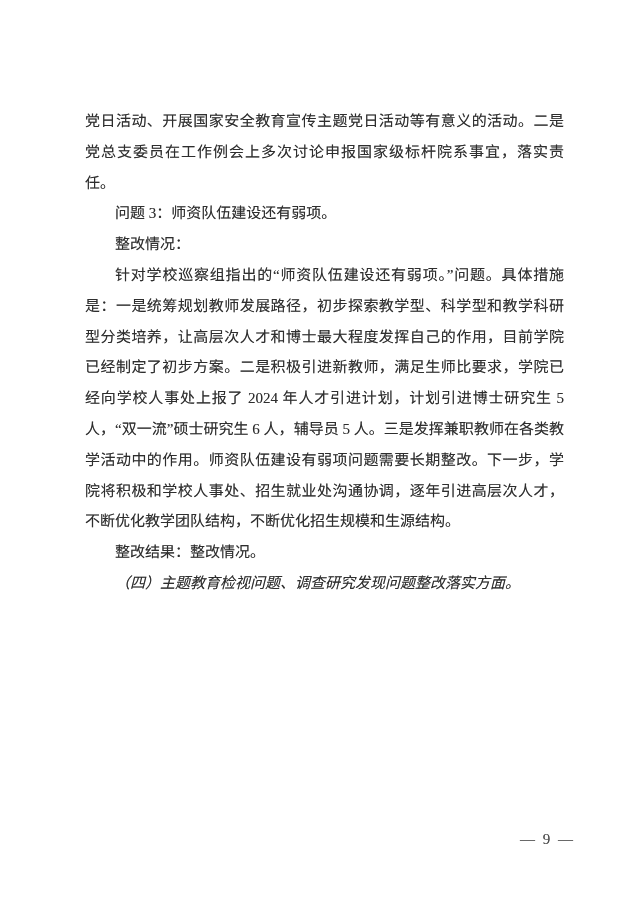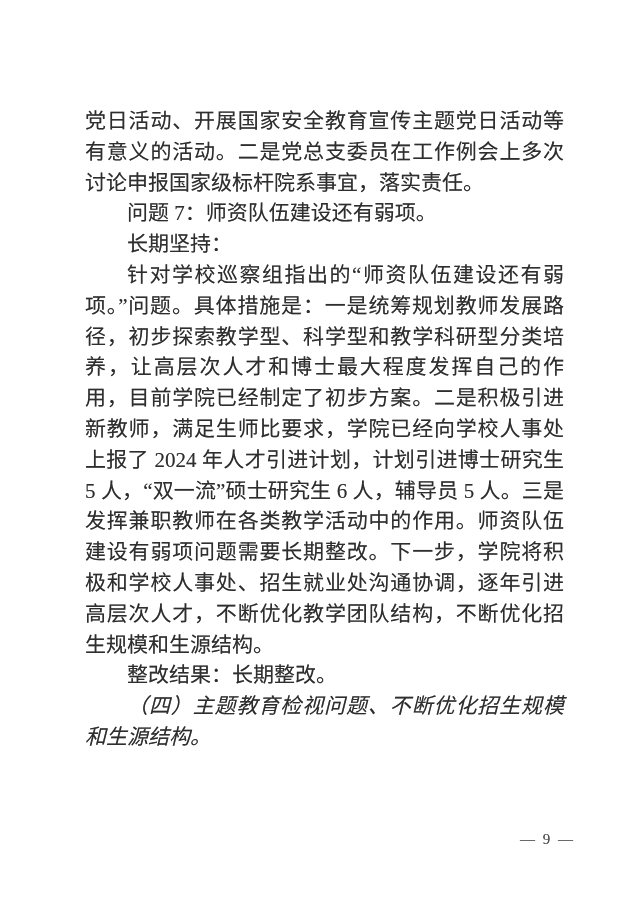--- a/index.html
+++ b/index.html
@@ -14,21 +14,21 @@
     background: #ffffff;
     overflow: hidden;
     font-family: "Liberation Serif", "DejaVu Serif", serif;
   }
   .content {
     position: absolute;
     left: 85px;
     top: 106px;
     width: 479px;
     color: #2e2e2e;
-    font-size: 21px;
+    font-size: 15px;
     line-height: 30.8px;
     text-align: justify;
     text-shadow: 0 0 0.5px rgba(40,40,40,0.45);
   }
   .content p {
     margin: 0;
     padding: 0;
     text-indent: 2em;
   }
   .content p.cont {
@@ -47,20 +47,20 @@
     white-space: nowrap;
     text-shadow: 0 0 0.5px rgba(60,60,60,0.4);
   }
 </style>
 </head>
 <body>
 
 <div class="page">
   <div class="content">
     <p class="cont">党日活动、开展国家安全教育宣传主题党日活动等有意义的活动。二是党总支委员在工作例会上多次讨论申报国家级标杆院系事宜，落实责任。</p>
-    <p>问题 7：师资队伍建设还有弱项。</p>
-    <p>长期坚持：</p>
+    <p>问题 3：师资队伍建设还有弱项。</p>
+    <p>整改情况：</p>
     <p>针对学校巡察组指出的“师资队伍建设还有弱项。”问题。具体措施是：一是统筹规划教师发展路径，初步探索教学型、科学型和教学科研型分类培养，让高层次人才和博士最大程度发挥自己的作用，目前学院已经制定了初步方案。二是积极引进新教师，满足生师比要求，学院已经向学校人事处上报了 2024 年人才引进计划，计划引进博士研究生 5 人，“双一流”硕士研究生 6 人，辅导员 5 人。三是发挥兼职教师在各类教学活动中的作用。师资队伍建设有弱项问题需要长期整改。下一步，学院将积极和学校人事处、招生就业处沟通协调，逐年引进高层次人才，不断优化教学团队结构，不断优化招生规模和生源结构。</p>
-    <p>整改结果：长期整改。</p>
-    <p class="kai">（四）主题教育检视问题、不断优化招生规模和生源结构。</p>
+    <p>整改结果：整改情况。</p>
+    <p class="kai">（四）主题教育检视问题、调查研究发现问题整改落实方面。</p>
   </div>
   <div class="page-number">— 9 —</div>
 </div>
 
 </body></html>

